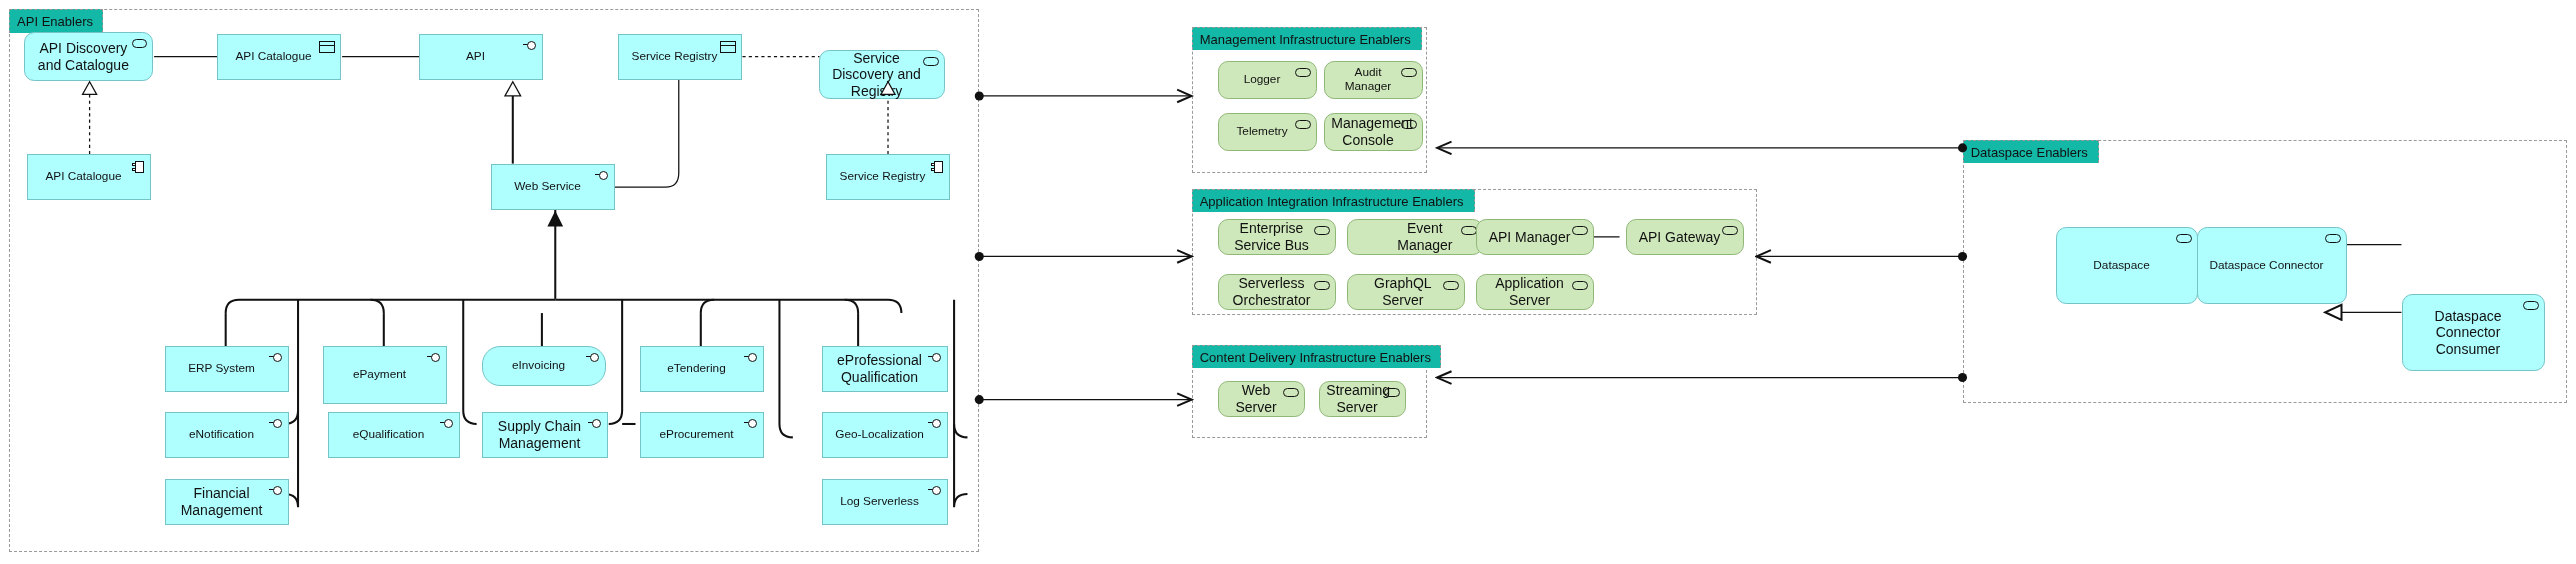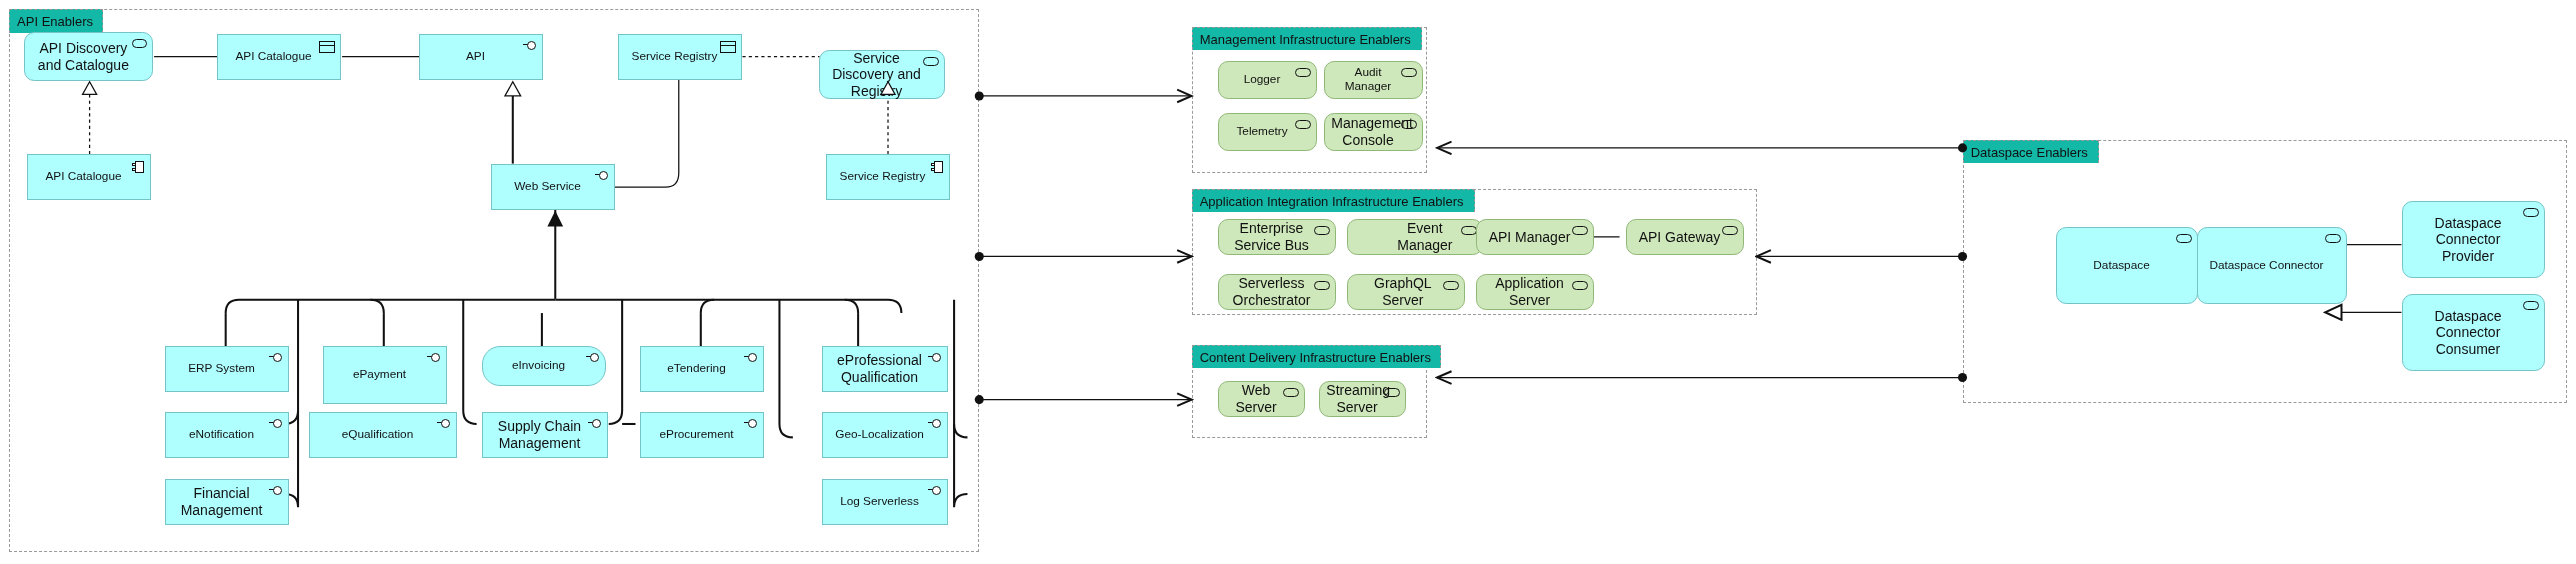--- a/index.html
+++ b/index.html
@@ -367,21 +367,21 @@
     <span class="lbl">eProfessional Qualification</span>
   </div>
 
   <div class="node cyan" style="left:165px; top:412px; width:124px; height:46px;">
     <span class="ico ico-interface">
         <i></i>
         <b></b>
       </span>
     <span class="lbl">eNotification</span>
   </div>
-  <div class="node cyan" style="left:309px; top:412px; width:148px; height:46px;justify-content:flex-end;">
+  <div class="node cyan" style="left:328px; top:412px; width:132px; height:46px;justify-content:flex-end;">
     <span class="ico ico-interface">
         <i></i>
         <b></b>
       </span>
     <span class="lbl">eQualification</span>
   </div>
   <div class="node cyan sm" style="left:482px; top:412px; width:126px; height:46px;">
     <span class="ico ico-interface">
         <i></i>
         <b></b>
@@ -473,24 +473,20 @@
     <span class="lbl">Streaming Server</span>
   </div>
 
   <div class="node cyan rounded" style="left:2056px; top:227px; width:142px; height:77px;">
     <span class="ico ico-service"></span>
     <span class="lbl">Dataspace</span>
   </div>
   <div class="node cyan rounded" style="left:2197px; top:227px; width:150px; height:77px;">
     <span class="ico ico-service"></span>
     <span class="lbl">Dataspace Connector</span>
-  </div>
-  <div class="node cyan rounded sm" style="left:2402px; top:201px; width:143px; height:77px;">
-    <span class="ico ico-service"></span>
-    <span class="lbl">Dataspace Connector Provider</span>
   </div>
   <div class="node cyan rounded sm" style="left:2402px; top:294px; width:143px; height:77px;">
     <span class="ico ico-service"></span>
     <span class="lbl">Dataspace Connector Consumer</span>
   </div>
 
   <svg id="wires-top" viewBox="0 0 3273 717">
 
     <path class="fill-w" d="M113,104 L104,120 L122,120 Z"></path>
 

